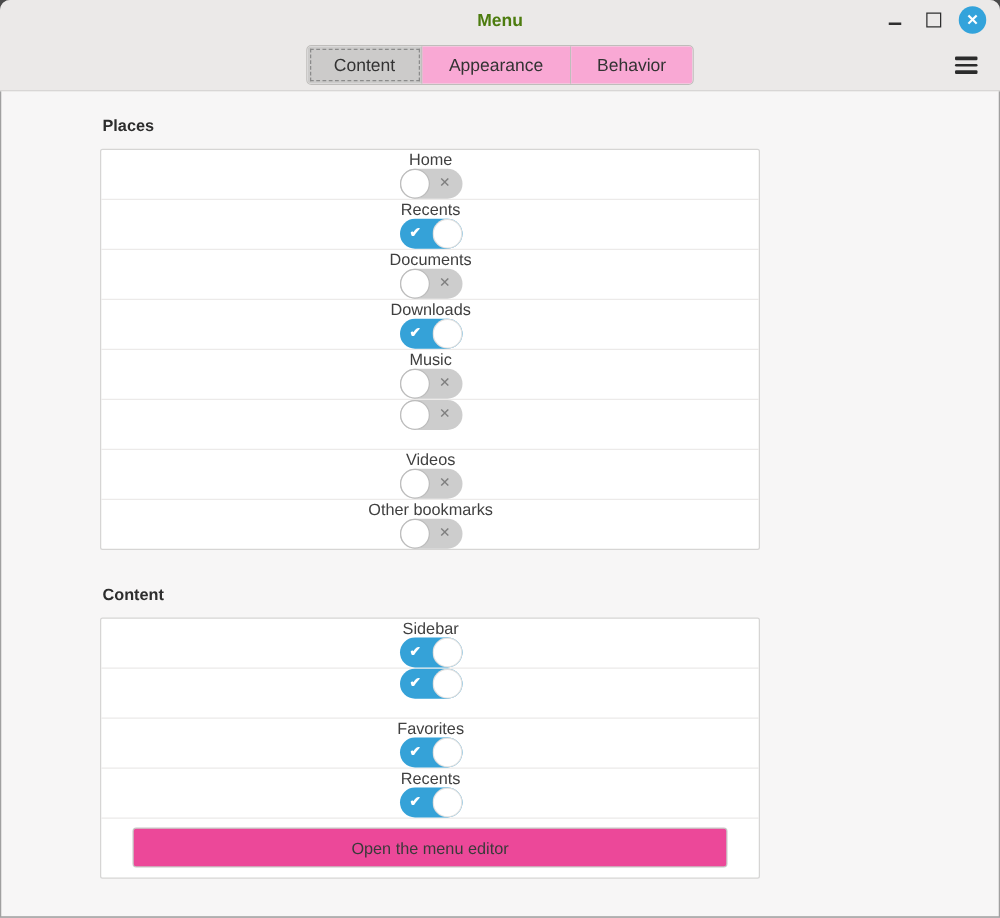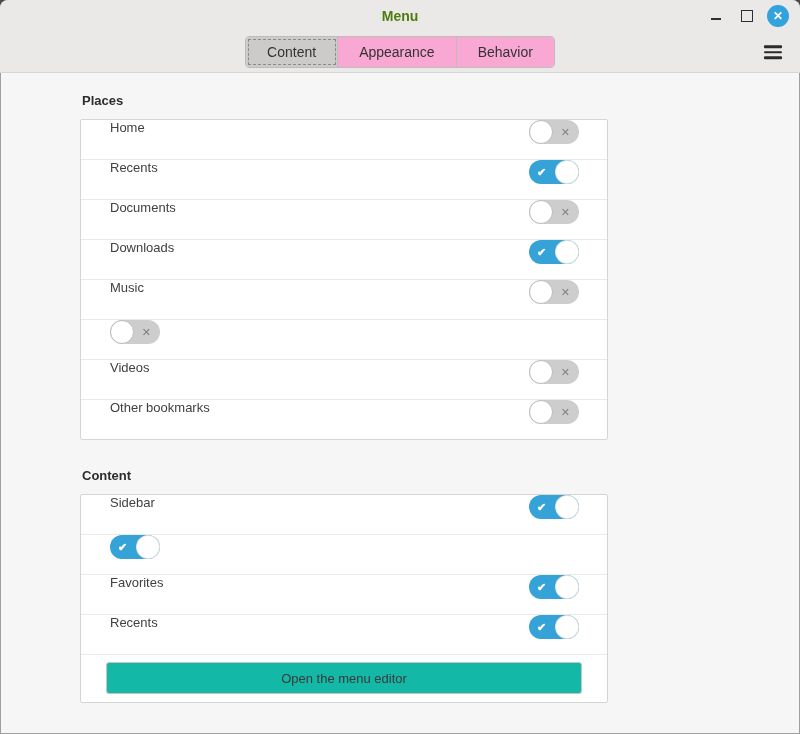--- a/index.html
+++ b/index.html
@@ -59,43 +59,43 @@
     display:flex;flex-direction:column;gap:3px;cursor:default;padding:4px 2px;
   }
   .hamburger span{width:18px;height:2.5px;background:#2b2b2b;border-radius:1px;}
   
   .content{padding-top:20px;}
   .section{width:528px;margin-left:80px;box-sizing:border-box;}
   .section + .section{margin-top:28px;}
   .section-title{font-size:13px;font-weight:bold;color:#2d2d2d;margin:0 0 11px 2px;}
   .box{background:#ffffff;border:1px solid #d6d5d4;border-radius:2px;}
   .row{
-    height:39px;display:flex;align-items:flex-start;
-    padding:0 28px 0 29px;border-top:1px solid #eceae9;
+    height:39px;display:flex;align-items:center;
+    padding:0 28px 0 29px;border-top:1px solid #eceae9;flex-direction:column;
   }
   .row:first-child{border-top:none;}
   .row-label{flex:1;font-size:13px;color:#404040;}
   
   .toggle{width:50px;height:24px;border-radius:12px;position:relative;cursor:default;flex:none;}
   .toggle.on{background:#35a2d8;}
   .toggle.off{background:#cdcdcd;}
   .knob{
     position:absolute;top:0;width:24px;height:24px;border-radius:50%;
     background:#ffffff;box-sizing:border-box;border:1px solid rgba(0,0,0,0.12);
   }
   .toggle.on .knob{right:0;}
   .toggle.off .knob{left:0;border-color:#bcbcbc;}
   .t-glyph{position:absolute;top:50%;transform:translateY(-50%);font-size:11px;line-height:1;}
   .toggle.on .t-glyph{left:8px;color:#ffffff;font-weight:bold;}
   .toggle.off .t-glyph{right:9px;color:#7f7f7f;}
   
   .button-row{padding:7px 25px 8px;border-top:1px solid #eceae9;}
   .menu-editor-btn{
     display:block;width:100%;height:32px;box-sizing:border-box;
-    background:#14b8a6;border:1px solid #c6c5c4;border-radius:3px;
+    background:#ec4899;border:1px solid #c6c5c4;border-radius:3px;
     font-size:13px;color:#3a3a3a;font-family:inherit;cursor:default;
   }
 </style>
 </head>
 <body>
 
 <div class="window">
 
   <div class="titlebar">
     <span class="window-title">Menu</span>

